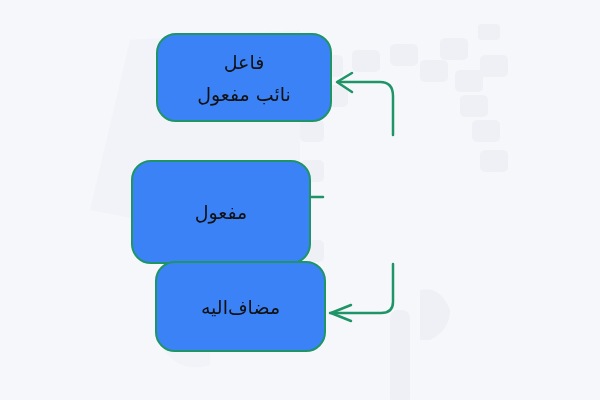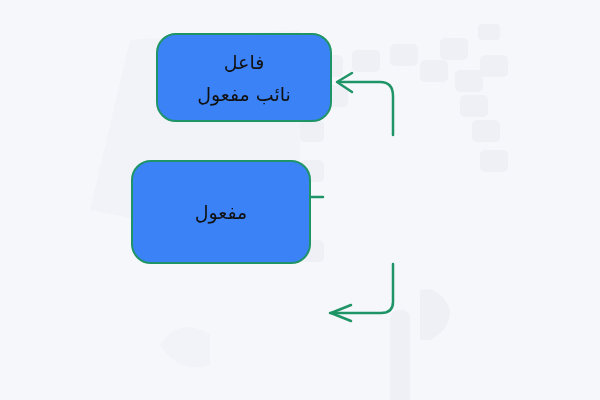--- a/index.html
+++ b/index.html
@@ -86,15 +86,18 @@
 
   <div class="box" style="left:156px; top:33px; width:176px; height:89px;">
     <span>فاعل</span>
     <span>نائب مفعول</span>
   </div>
 
   <div class="box" style="left:115px; top:160px; width:180px; height:104px;margin-left:16px;">
     <span>مفعول</span>
   </div>
 
+  <div class="box" style="left:155px; top:261px; width:171px; height:91px;">
+    <span>مضاف‌الیه</span>
+  </div>
 
 
 </div>
 
 </body></html>

